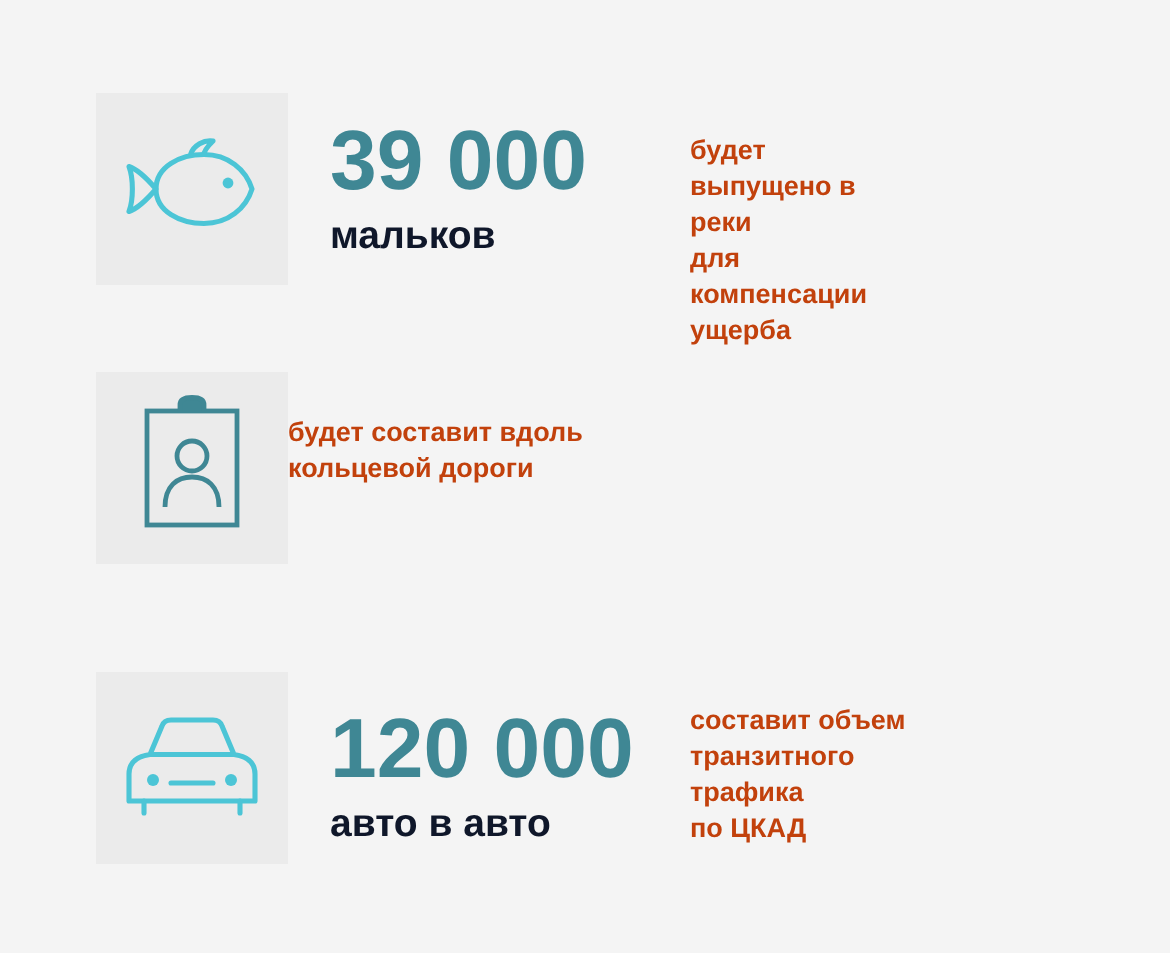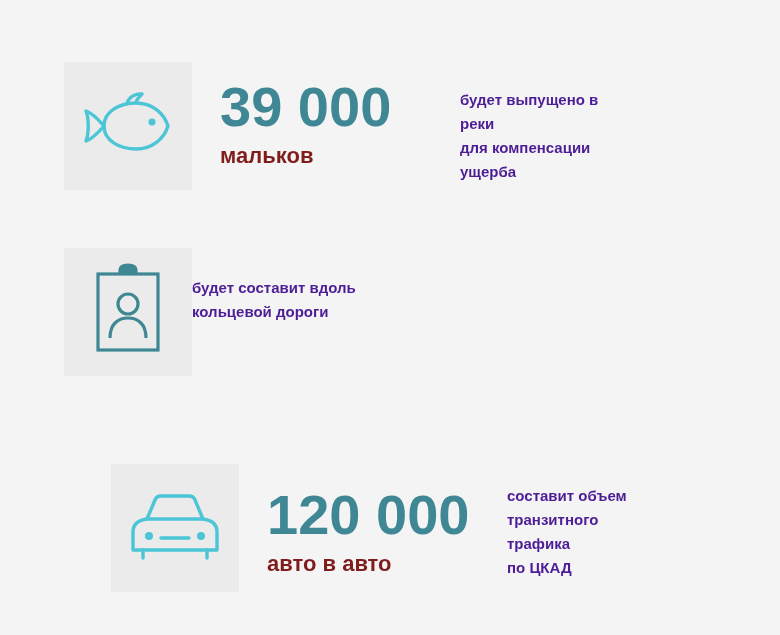--- a/index.html
+++ b/index.html
@@ -21,21 +21,21 @@
   }
   .stat-row {
     position: absolute;
     left: 0;
     width: 635px;
     display: flex;
     align-items: flex-start;
   }
   .row-1 { top: 62px; }
   .row-2 { top: 248px; }
-  .row-3 { top: 464px; margin-left: 47px; }
+  .row-3 { top: 448px; }
 
   .icon-box {
     width: 128px;
     height: 128px;
     margin-left: 64px;
     background: #ebebeb;
     flex: 0 0 128px;
     display: flex;
     align-items: center;
     justify-content: center;
@@ -54,37 +54,37 @@
   .big-number {
     font-size: 56px;
     line-height: 58px;
     font-weight: bold;
     color: #3f8794;
     letter-spacing: 0px;
     white-space: nowrap;
   }
   .unit-label {
     margin-top: 8px;
-    font-size: 22px;
+    font-size: 26px;
     line-height: 24px;
     font-weight: bold;
-    color: #7f1d1d;
+    color: #0f172a;
     white-space: nowrap;
   }
 
   .desc-block {
     flex: 1 1 auto;
     padding-top: 26px;
     padding-right: 30px;
   }
   .desc-text {
-    font-size: 15px;
+    font-size: 18px;
     line-height: 24px;
     font-weight: bold;
-    color: #4c1d95;
+    color: #c2410c;
     white-space: pre-line;
   }
 
   
   .row-2 .number-block { padding-top: 22px; }
   .row-2 .desc-block { padding-top: 28px; }
   .row-3 .number-block { padding-top: 22px; }
   .row-3 .desc-block { padding-top: 20px; }
 </style>
 </head>

